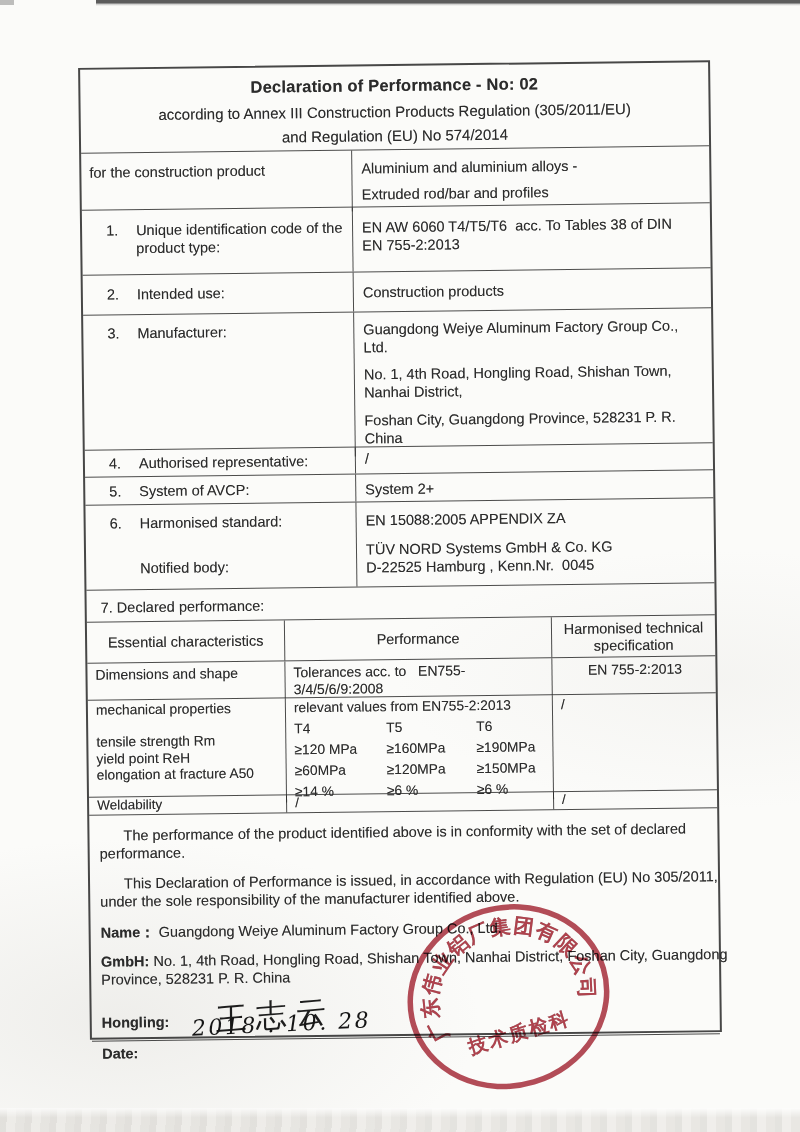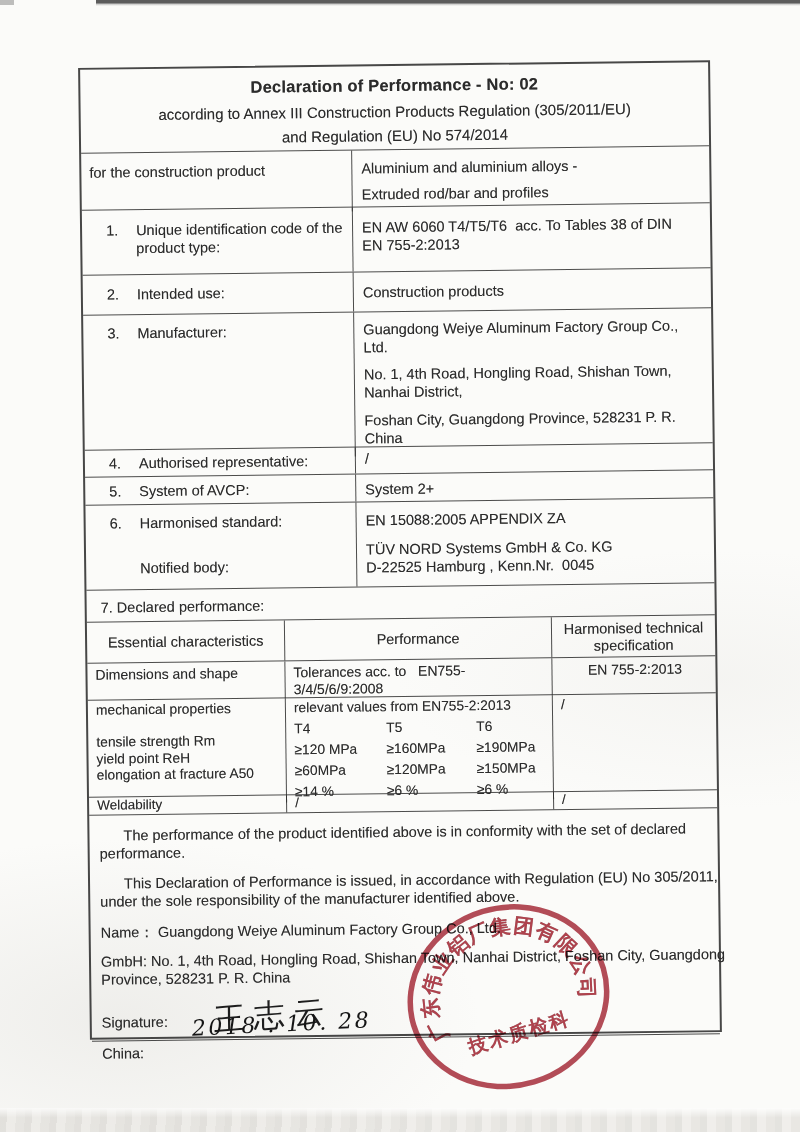--- a/index.html
+++ b/index.html
@@ -77,21 +77,21 @@
   .mech-grid .tcol div { line-height:21px; }
   .prewrap { white-space:pre-wrap; }
 
   .r-weld { height:18px; font-size:13.5px; }
   .r-weld .cell { padding:0 4px 0 8px; line-height:16px; }
 
   .r-footer { height:226px; padding:11px 12px 0 10px; position:relative; }
   .f-para { text-indent:24px; margin-bottom:12px; width:668px; max-width:none; }
   .f-para2 { width:640px; }
   .f-line { margin-bottom:11px; }
-  .f-label { display:inline; }
+  .f-label { display:inline;font-weight:bold; }
   .sig-line { margin-top:14px; }
   .handwriting-sig {
     display:inline-block; margin-left:42px; font-size:31px; line-height:28px;
     font-family:"DejaVu Serif","DejaVu Sans",serif; color:#1d1d1d;
     transform:rotate(-4deg) skewX(-4deg); letter-spacing:9px; text-shadow:none; font-weight:500;
   }
   .handwriting-date {
     position:absolute; left:100px; top:197px; font-size:22px;
     font-family:"DejaVu Serif","DejaVu Sans",serif; font-style:italic; color:#151515;
     transform:rotate(-2deg); letter-spacing:2.5px; text-shadow:none;
@@ -253,25 +253,25 @@
     <div class="f-para f-para2">This Declaration of Performance is issued, in accordance with Regulation (EU) No 305/2011, under the sole responsibility of the manufacturer identified above.</div>
     <div class="f-line">
       <span class="f-label">Name：</span>
       <span>Guangdong Weiye Aluminum Factory Group Co., Ltd.</span>
     </div>
     <div class="f-line" style="width:640px;">
       <span class="f-label">GmbH:</span>
       <span>No. 1, 4th Road, Hongling Road, Shishan Town, Nanhai District, Foshan City, Guangdong Province, 528231 P. R. China</span>
     </div>
     <div class="f-line sig-line">
-      <span class="f-label">Signature:</span>
+      <span class="f-label">Hongling:</span>
       <span class="handwriting-sig">王志云</span>
     </div>
     <div class="f-line date-line">
-      <span class="f-label">China:</span>
+      <span class="f-label">Date:</span>
     </div>
     <div class="handwriting-date">2018 . 10. 28</div>
   </div>
 
   <div class="stamp">
     <svg width="210" height="192" viewBox="0 0 210 192">
       <ellipse cx="105" cy="96" rx="99" ry="89" fill="none" stroke="#a8323e" stroke-width="5.5" opacity=".95"></ellipse>
       <defs>
         <path id="ringPath" d="M 37.3,117.2 A 72,63 0 1 1 172.7,117.2" fill="none"></path>
       </defs>

